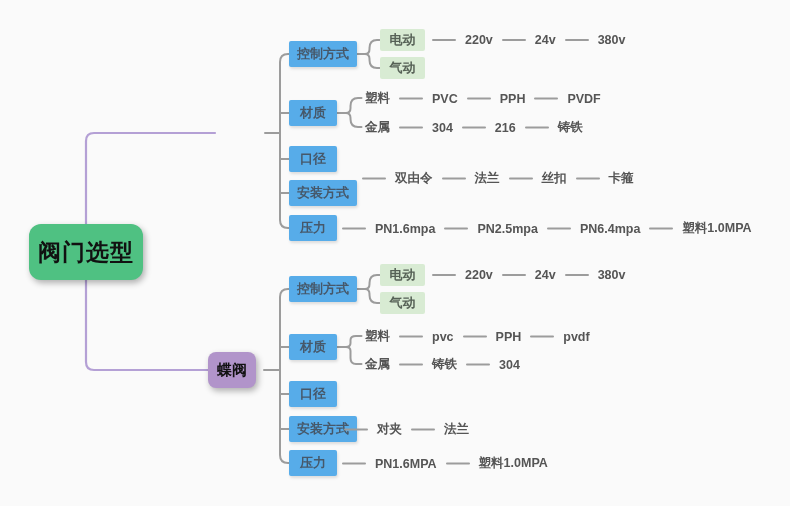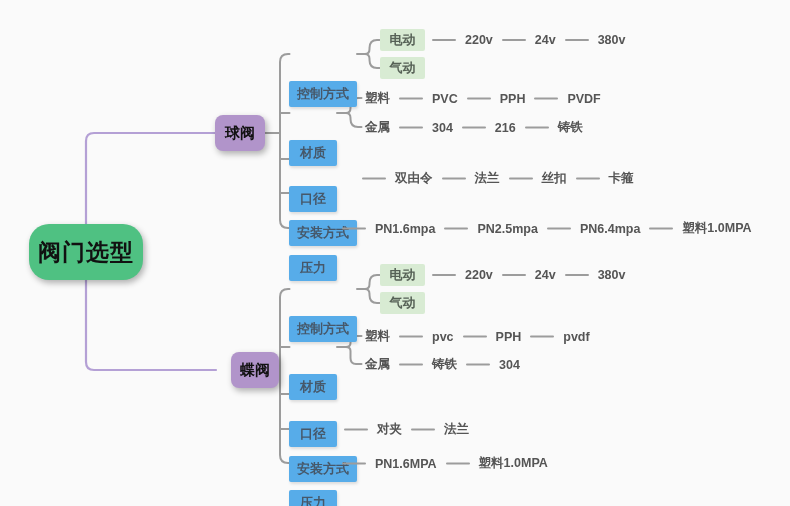--- a/index.html
+++ b/index.html
@@ -25,33 +25,32 @@
   svg.links path{fill:none;stroke-linecap:round;stroke-linejoin:round;}
   svg.links path.gray{stroke:var(--line-gray);stroke-width:2;}
   svg.links path.purple{stroke:var(--line-purple);stroke-width:2.2;}
 
   .node{
     position:absolute;display:flex;align-items:center;justify-content:center;
     font-weight:bold;white-space:nowrap;box-sizing:border-box;
   }
   .node.root{
     background:var(--root-green);color:#111;
-    font-size:23px;letter-spacing:1px;border-radius:20px;
+    font-size:23px;letter-spacing:1px;border-radius:12px;
     box-shadow:2px 3px 6px rgba(0,0,0,.3);
   }
   .node.purple{
     background:var(--node-purple);color:#111;
     font-size:15px;border-radius:8px;
     box-shadow:2px 3px 6px rgba(0,0,0,.3);
   }
   .node.blue{
     background:var(--node-blue);color:var(--node-blue-text);
     font-size:13px;border-radius:2px;
     box-shadow:1px 2px 3px rgba(0,0,0,.12);
-    margin-top:40px;
   }
   .node.lgreen{
     background:var(--node-green-light);color:var(--node-green-text);
     font-size:13px;border-radius:2px;text-align:center;
   }
   .row{
     position:absolute;display:flex;align-items:center;column-gap:9px;
     transform:translateY(-50%);
     font-weight:bold;font-size:12.5px;color:var(--row-text);white-space:nowrap;
   }
@@ -92,21 +91,20 @@
     <path class="gray" d="M365 289 Q369.5 289 369.5 284 V283 Q369.5 275 377 275 H379.5"></path>
     <path class="gray" d="M365 289 Q369.5 289 369.5 294 V295 Q369.5 303 377 303 H379.5"></path>
 
     <path class="gray" d="M337 347 H346"></path>
     <path class="gray" d="M346 347 Q350.5 347 350.5 343 V340 Q350.5 336 356 336 H361.5"></path>
     <path class="gray" d="M346 347 Q350.5 347 350.5 351 V358 Q350.5 364 356 364 H361.5"></path>
   </svg>
 
   <div class="node root" style="left:29px;top:224px;width:114px;height:56px">阀门选型</div>
 
-  <div class="node purple" style="left:215px;top:115px;width:50px;height:36px">球阀</div>
 
   <div class="node blue" style="left:289px;top:41px;width:68px;height:26px">控制方式</div>
   <div class="node blue" style="left:289px;top:100px;width:48px;height:26px">材质</div>
   <div class="node blue" style="left:289px;top:146px;width:48px;height:26px">口径</div>
   <div class="node blue" style="left:289px;top:180px;width:68px;height:26px">安装方式</div>
   <div class="node blue" style="left:289px;top:215px;width:48px;height:26px">压力</div>
 
   <div class="node lgreen" style="left:380px;top:29px;width:45px;height:22px">电动</div>
   <div class="node lgreen" style="left:380px;top:57px;width:45px;height:22px">气动</div>
 
@@ -154,21 +152,21 @@
     <span class="sep"></span>
     <span>PN1.6mpa</span>
     <span class="sep"></span>
     <span>PN2.5mpa</span>
     <span class="sep"></span>
     <span>PN6.4mpa</span>
     <span class="sep"></span>
     <span>塑料1.0MPA</span>
   </div>
 
-  <div class="node purple" style="left:231px;top:352px;width:48px;height:36px">蝶阀</div>
+  <div class="node purple" style="left:208px;top:352px;width:48px;height:36px">蝶阀</div>
 
   <div class="node blue" style="left:289px;top:276px;width:68px;height:26px">控制方式</div>
   <div class="node blue" style="left:289px;top:334px;width:48px;height:26px">材质</div>
   <div class="node blue" style="left:289px;top:381px;width:48px;height:26px">口径</div>
   <div class="node blue" style="left:289px;top:416px;width:68px;height:26px">安装方式</div>
   <div class="node blue" style="left:289px;top:450px;width:48px;height:26px">压力</div>
 
   <div class="node lgreen" style="left:380px;top:264px;width:45px;height:22px">电动</div>
   <div class="node lgreen" style="left:380px;top:292px;width:45px;height:22px">气动</div>
 

